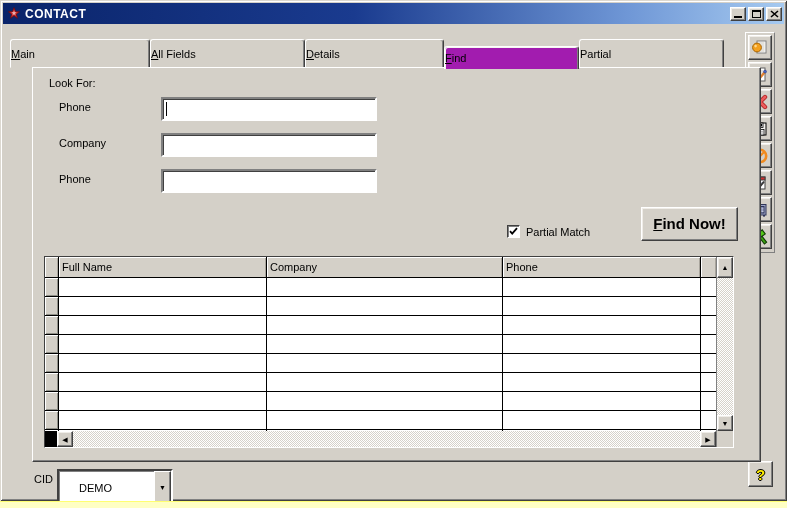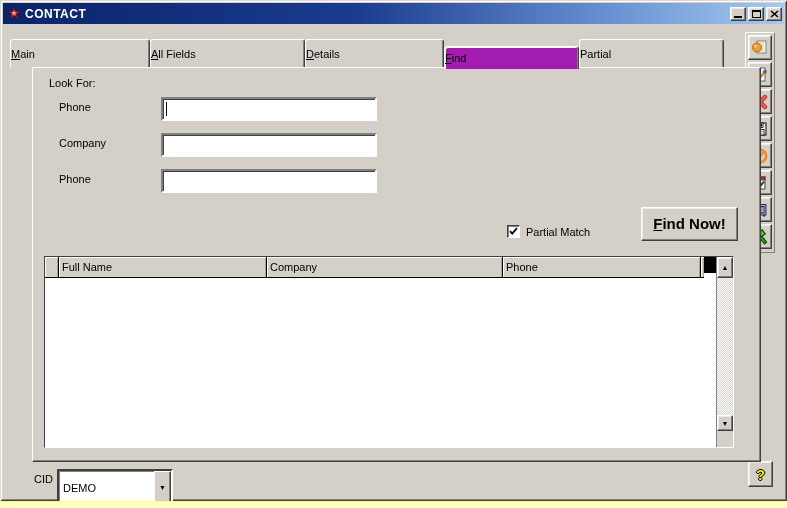--- a/index.html
+++ b/index.html
@@ -94,21 +94,21 @@
     font-family:"Liberation Sans", sans-serif;
     font-size:15px; font-weight:bold; text-align:center; line-height:31px;
   }
 
   
   .grid {
     position:absolute; left:11px; top:188px; width:690px; height:192px;
     border:1px solid; border-color:#404040 #ffffff #ffffff #404040;
     background:#fff; display:flex;
   }
-  .grid-left { flex:1 1 auto; display:flex; flex-direction:row; overflow:hidden; }
+  .grid-left { flex:1 1 auto; display:flex; flex-direction:column; overflow:hidden; }
   .grid-header { height:21px; display:flex; border-bottom:1px solid #000; flex:0 0 auto; }
   .hcell {
     background:#d4d0c8; border-right:1px solid #000;
     box-shadow: inset 1px 1px 0 #fff, inset -1px 0 0 #a8a49c;
     line-height:20px; padding-left:3px; overflow:hidden; white-space:nowrap;
   }
   .c-sel { width:14px; flex:0 0 auto; }
   .c-name { width:208px; flex:0 0 auto; }
   .c-co  { width:236px; flex:0 0 auto; }
   .c-ph  { width:198px; flex:0 0 auto; }
@@ -147,21 +147,21 @@
     box-shadow: inset -1px -1px 0 #808080, inset 1px 1px 0 #f0ede8;
     display:flex; align-items:center; justify-content:center;
   }
 
   
   .cid-label { position:absolute; left:10px; top:473px;margin-left:24px; }
   .combo {
     position:absolute; left:57px; top:469px; width:116px; height:37px;
     background:#fff; border:2px solid; border-color:#404040 #ffffff #ffffff #404040;
     box-shadow: inset 1px 1px 0 #808080;
-    display:flex; align-items:center;
+    display:flex; align-items:center;padding-left:16px;
   }
   .combo-value { flex:1 1 auto; padding-left:4px; }
   .combo-btn {
     width:17px; height:100%; background:#d4d0c8;
     border:1px solid; border-color:#ffffff #404040 #404040 #ffffff;
     box-shadow: inset -1px -1px 0 #808080;
     display:flex; align-items:center; justify-content:center; font-size:7px;
   }
   .helpbtn {
     position:absolute; left:748px; top:461px; width:25px; height:26px;

